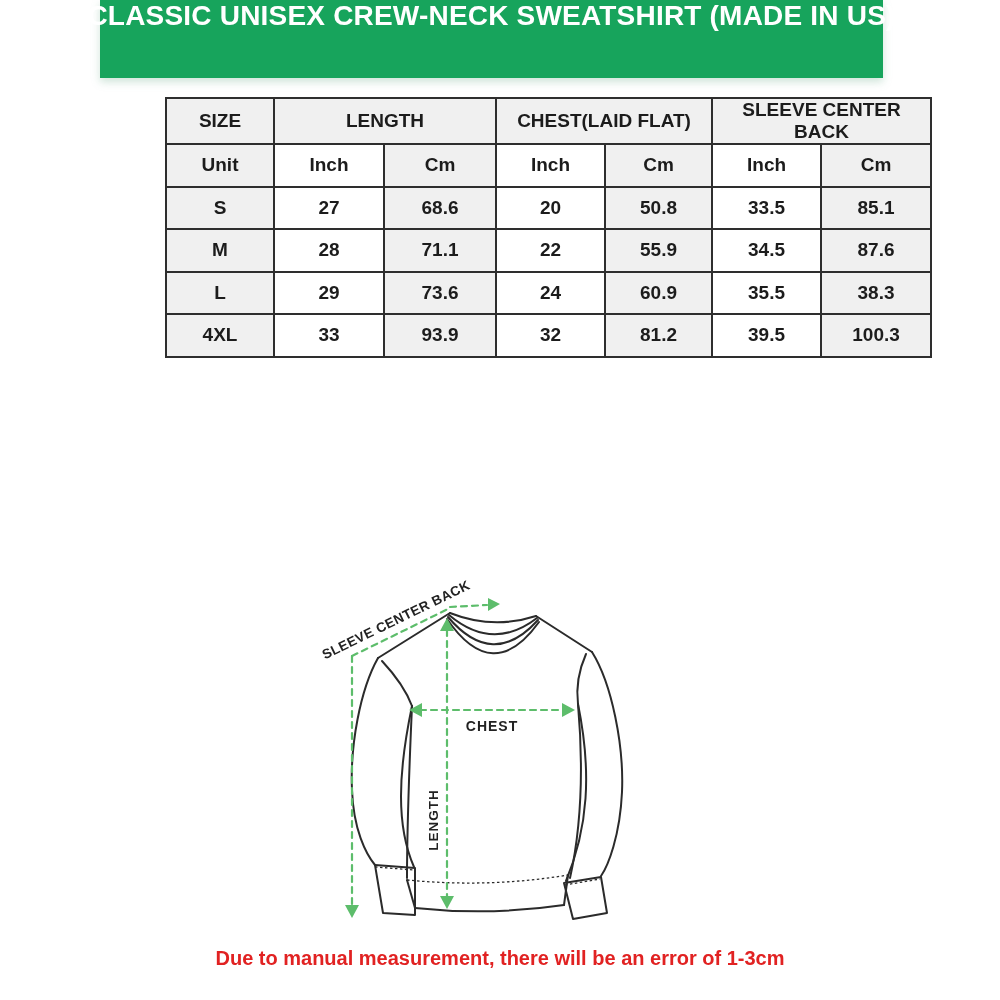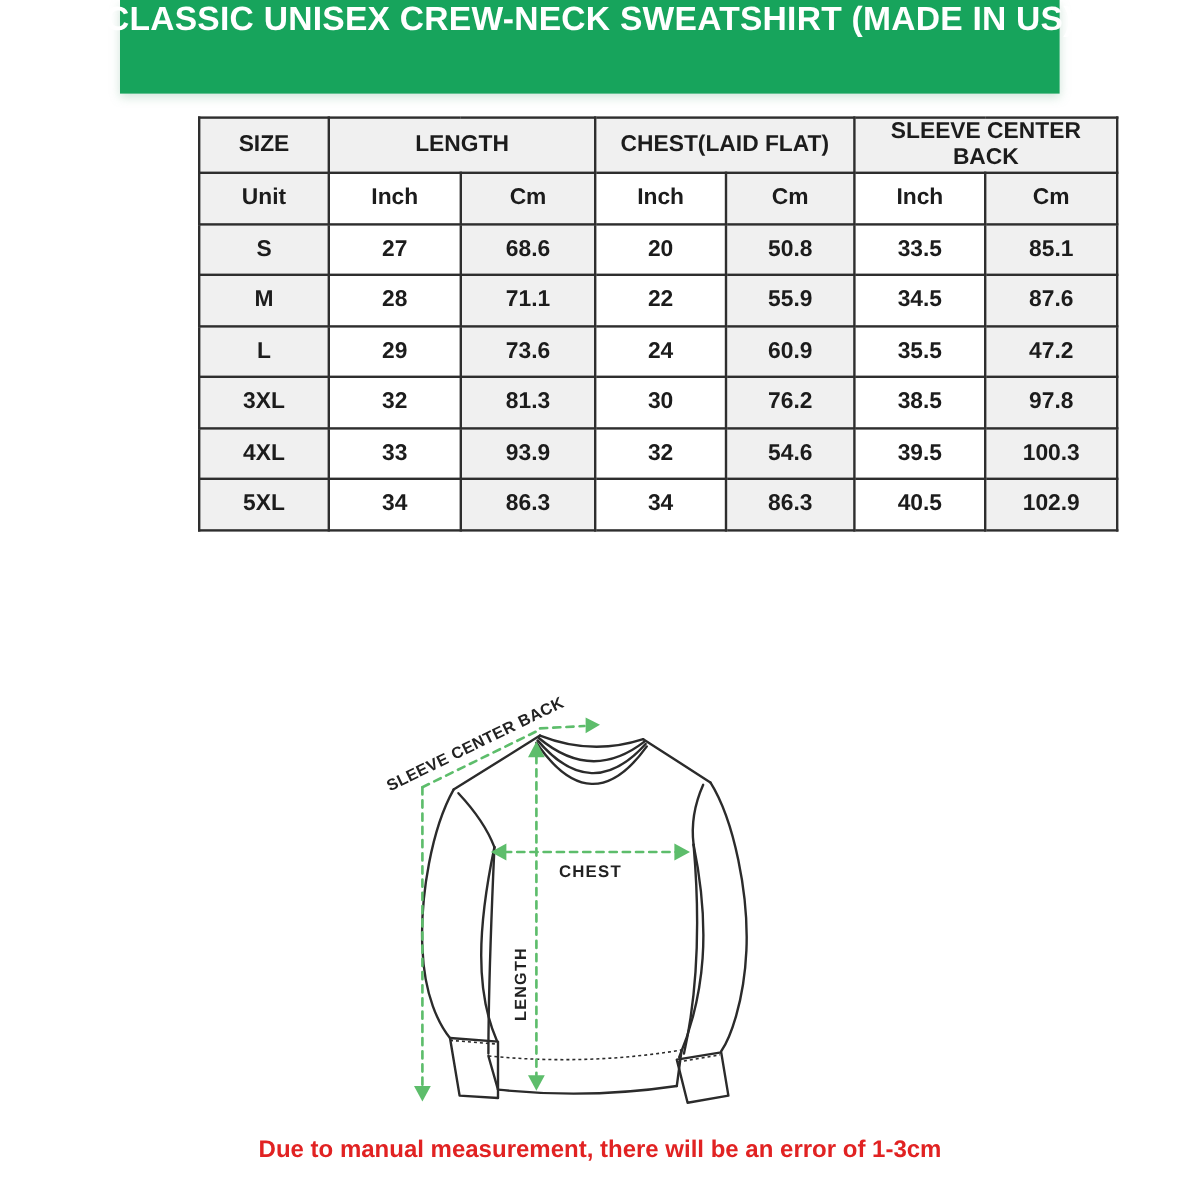--- a/index.html
+++ b/index.html
@@ -94,48 +94,30 @@
         <td class="c-white">34.5</td>
         <td class="c-gray">87.6</td>
       </tr>
       <tr>
         <td class="c-gray">L</td>
         <td class="c-white">29</td>
         <td class="c-gray">73.6</td>
         <td class="c-white">24</td>
         <td class="c-gray">60.9</td>
         <td class="c-white">35.5</td>
-        <td class="c-gray">47.2</td>
-      </tr>
-      <tr>
-        <td class="c-gray">3XL</td>
-        <td class="c-white">32</td>
-        <td class="c-gray">81.3</td>
-        <td class="c-white">30</td>
-        <td class="c-gray">76.2</td>
-        <td class="c-white">38.5</td>
-        <td class="c-gray">97.8</td>
+        <td class="c-gray">38.3</td>
       </tr>
       <tr>
         <td class="c-gray">4XL</td>
         <td class="c-white">33</td>
         <td class="c-gray">93.9</td>
         <td class="c-white">32</td>
-        <td class="c-gray">54.6</td>
+        <td class="c-gray">81.2</td>
         <td class="c-white">39.5</td>
         <td class="c-gray">100.3</td>
-      </tr>
-      <tr>
-        <td class="c-gray">5XL</td>
-        <td class="c-white">34</td>
-        <td class="c-gray">86.3</td>
-        <td class="c-white">34</td>
-        <td class="c-gray">86.3</td>
-        <td class="c-white">40.5</td>
-        <td class="c-gray">102.9</td>
       </tr>
     </tbody>
   </table>
 </div>
 
 <svg class="diagram" viewBox="0 0 360 360" aria-hidden="false">
 
   <g>
 
     <path class="outline" d="M130,35 Q173,52 216,38"></path>

